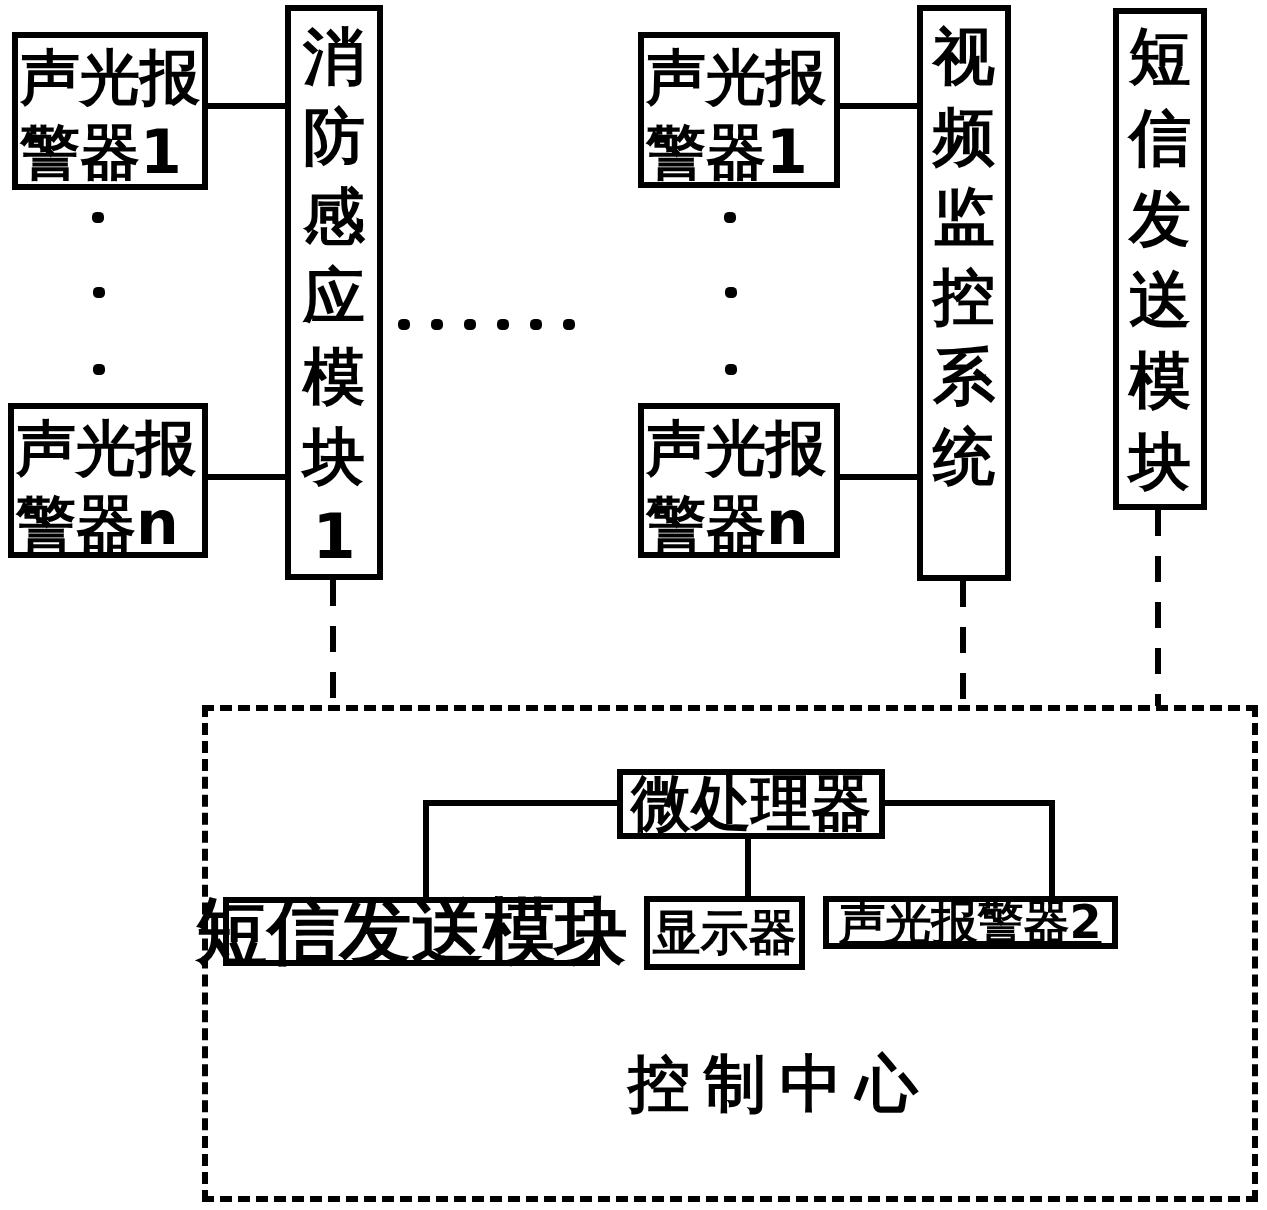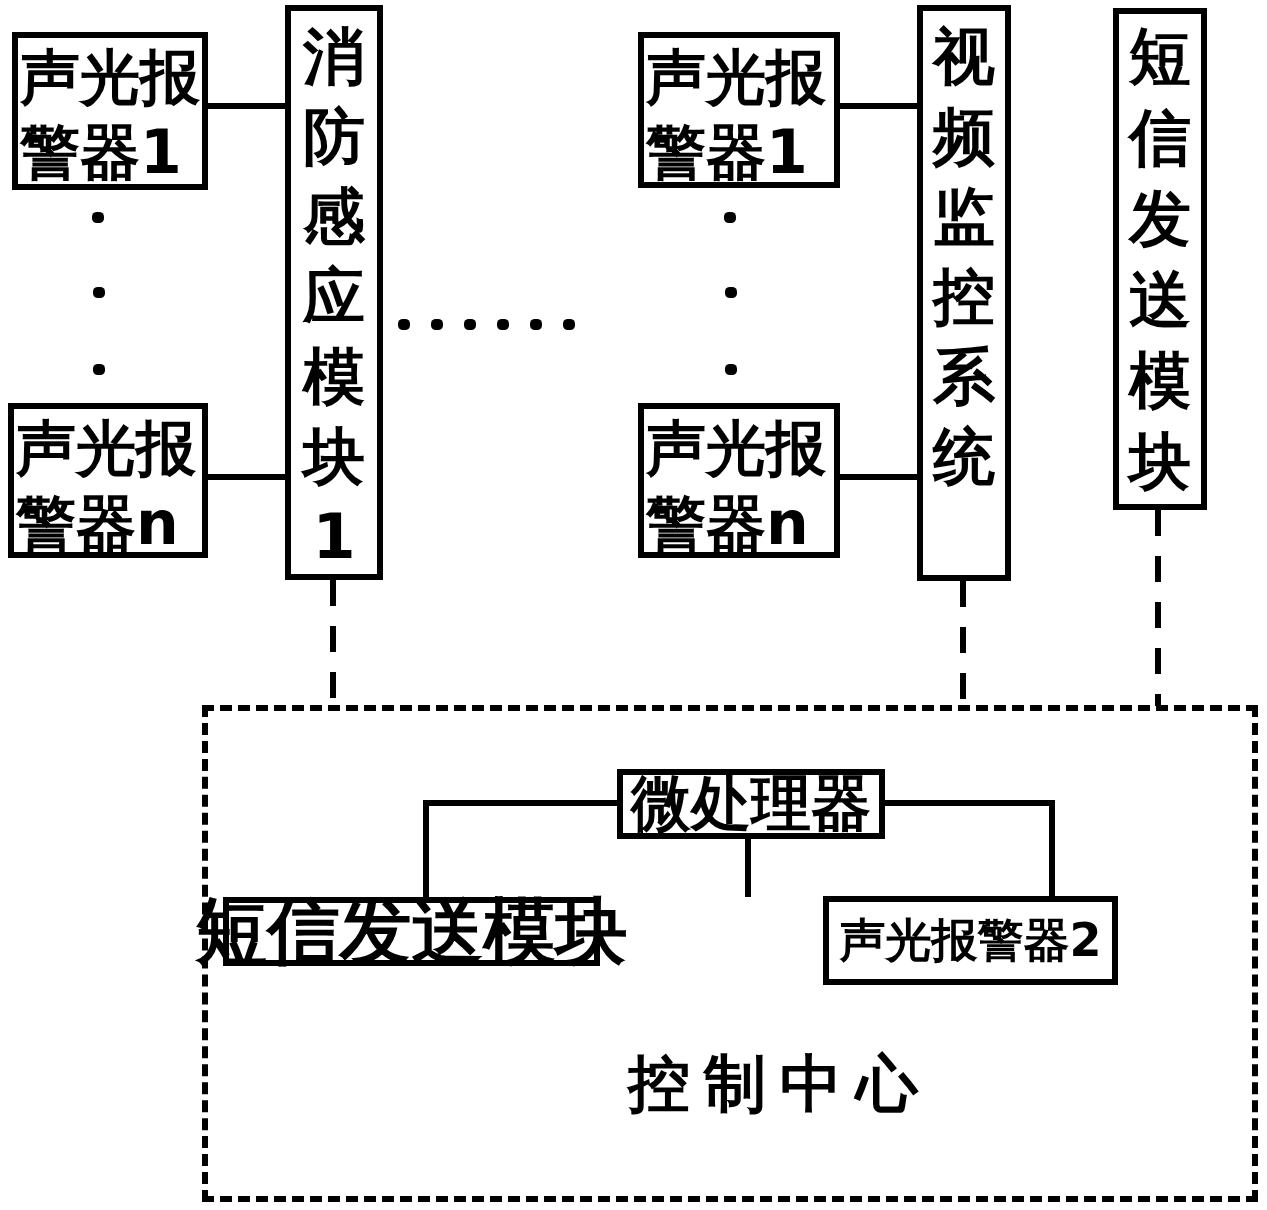--- a/index.html
+++ b/index.html
@@ -151,18 +151,19 @@
   <div class="box small-box" style="left:617px; top:769px; width:268px; height:70px; font-size:60px;">微处理器</div>
 
   <div class="hline" style="left:423px; top:800px; width:196px; height:6px;"></div>
   <div class="vline" style="left:423px; top:800px; width:6px; height:98px;"></div>
   <div class="vline" style="left:745px; top:837px; width:6px; height:60px;"></div>
   <div class="hline" style="left:883px; top:800px; width:172px; height:6px;"></div>
   <div class="vline" style="left:1049px; top:800px; width:6px; height:97px;"></div>
 
   <div class="box small-box" style="left:223px; top:897px; width:377px; height:69px; font-size:72px;">短信发送模块</div>
 
+  <div class="box small-box" style="left:644px; top:896px; width:161px; height:74px; font-size:48px;">显示器</div>
 
-  <div class="box small-box" style="left:823px; top:896px; width:295px; height:89px; font-size:46px;">声光报警器2</div>
+  <div class="box small-box" style="left:823px; top:896px; width:295px; height:53px; font-size:46px;text-decoration:underline;">声光报警器2</div>
 
   <div class="cc-label">控制中心</div>
 
 </div>
 
 </body></html>

